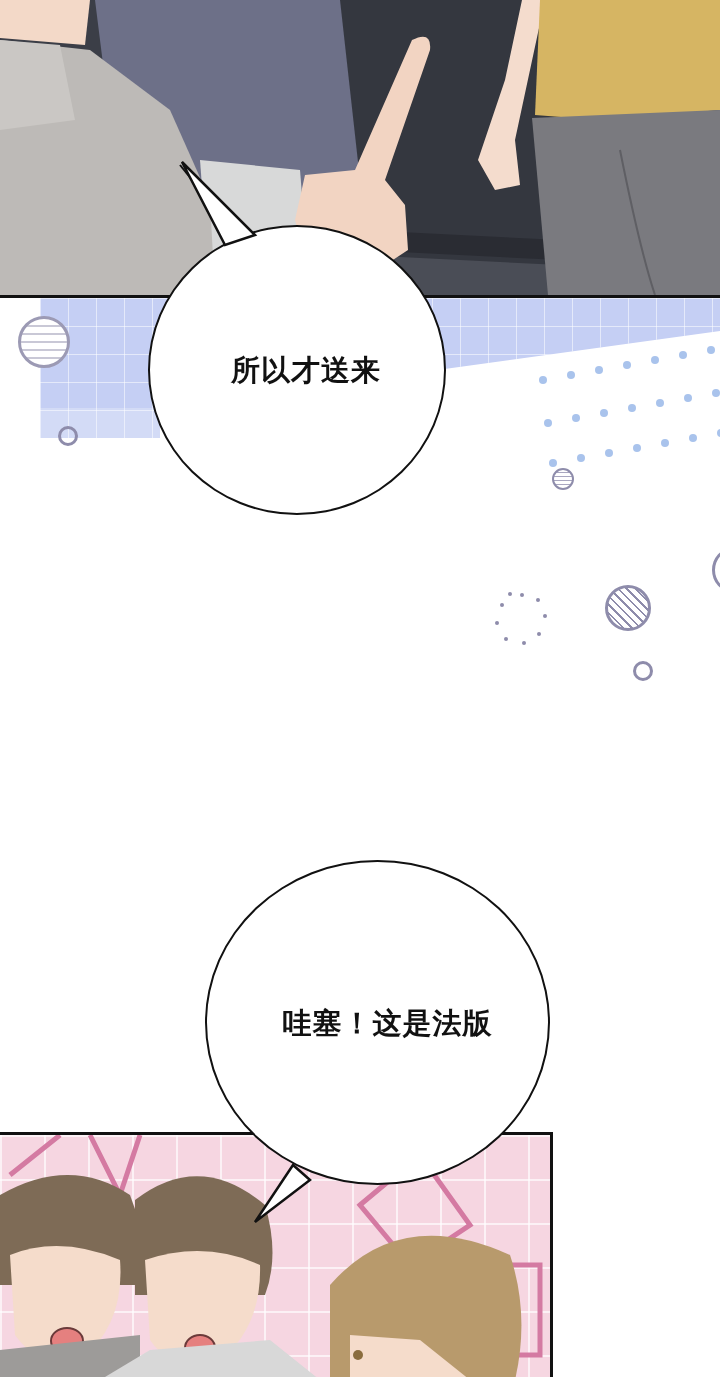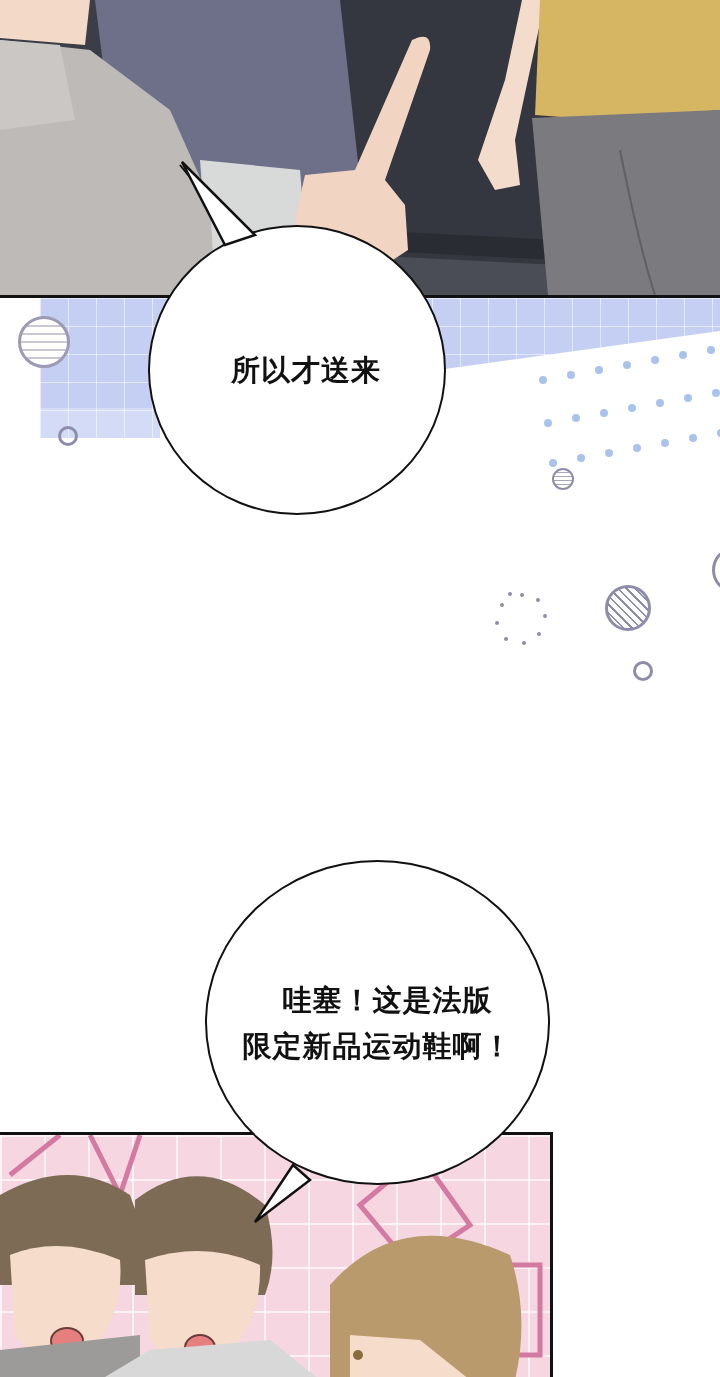--- a/index.html
+++ b/index.html
@@ -157,14 +157,13 @@
     <path d="M350 200 L420 205 L470 245 L350 245 Z" fill="#f5dccb"></path>
     <circle cx="358" cy="220" r="5" fill="#8a6d3e"></circle>
   </svg>
 </div>
 
 <svg class="tail" style="left:245px; top:1160px;" width="70" height="70">
   <path d="M48 5 L10 62 L65 20 Z" fill="#fff" stroke="#111" stroke-width="2.5"></path>
 </svg>
 <div class="bubble" style="left:205px; top:860px; width:345px; height:325px;">
   <div class="bubble-text" style="margin-left:20px;">哇塞！这是法版</div>
-  <div class="bubble-text">限定新品运动鞋啊！</div>
 </div>
 
 </body></html>

